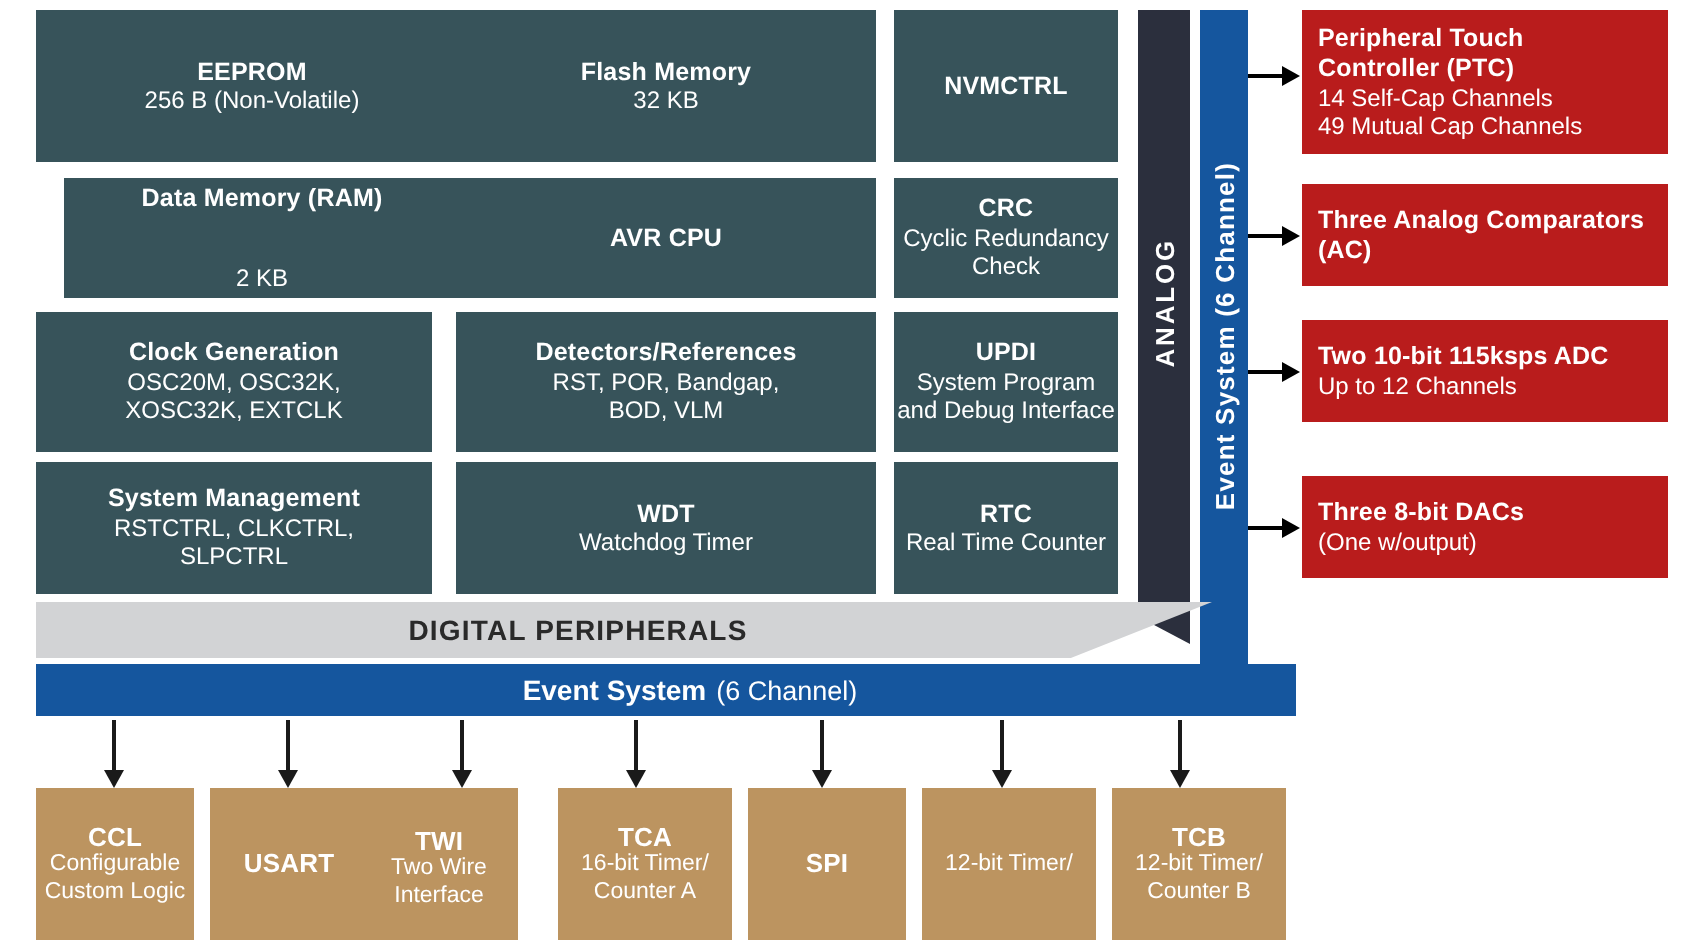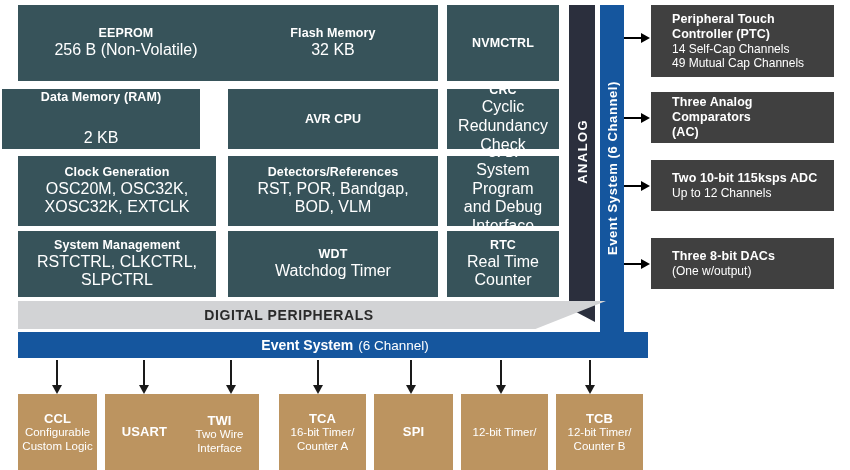--- a/index.html
+++ b/index.html
@@ -32,33 +32,33 @@
     line-height: 1.18;
     overflow: hidden;
   }
   .blk .t1 {
     font-weight: bold;
     font-size: 12.5px;
     letter-spacing: .1px;
   }
   .blk .t2, .blk .t3 {
     font-weight: normal;
-    font-size: 16px;
+    font-size: 12px;
   }
 
   
   .core {
     background: #37535a;
   }
 
   
   .analog {
-    background: #404040;
+    background: #b91c1c;
     text-align: left;
-    padding-left: 21px;
+    padding-left: 8px;
     padding-right: 5px;
   }
   .analog .t1 { font-size: 12.5px; }
   .analog .t2, .analog .t3 { font-size: 12px; }
 
   
   .periph {
     background: #bc9460;
   }
   .periph .t1 { font-size: 13px; }
@@ -173,21 +173,21 @@
 </head>
 <body>
 
 <div id="diagram">
 
   <div class="blk core" style="left:18px;  top:5px;   width:216px; height:76px;">
     <div class="t1">EEPROM</div>
     <div class="t2">256 B (Non-Volatile)</div>
   </div>
 
-  <div class="blk core" style="left:2px;  top:89px;  width:198px; height:60px;gap:25px;">
+  <div class="blk core" style="left:32px;  top:89px;  width:198px; height:60px;gap:25px;">
     <div class="t1">Data Memory (RAM)</div>
     <div class="t2">2 KB</div>
   </div>
 
   <div class="blk core" style="left:18px;  top:156px; width:198px; height:70px;">
     <div class="t1">Clock Generation</div>
     <div class="t2">OSC20M, OSC32K,</div>
     <div class="t3">XOSC32K, EXTCLK</div>
   </div>
 

